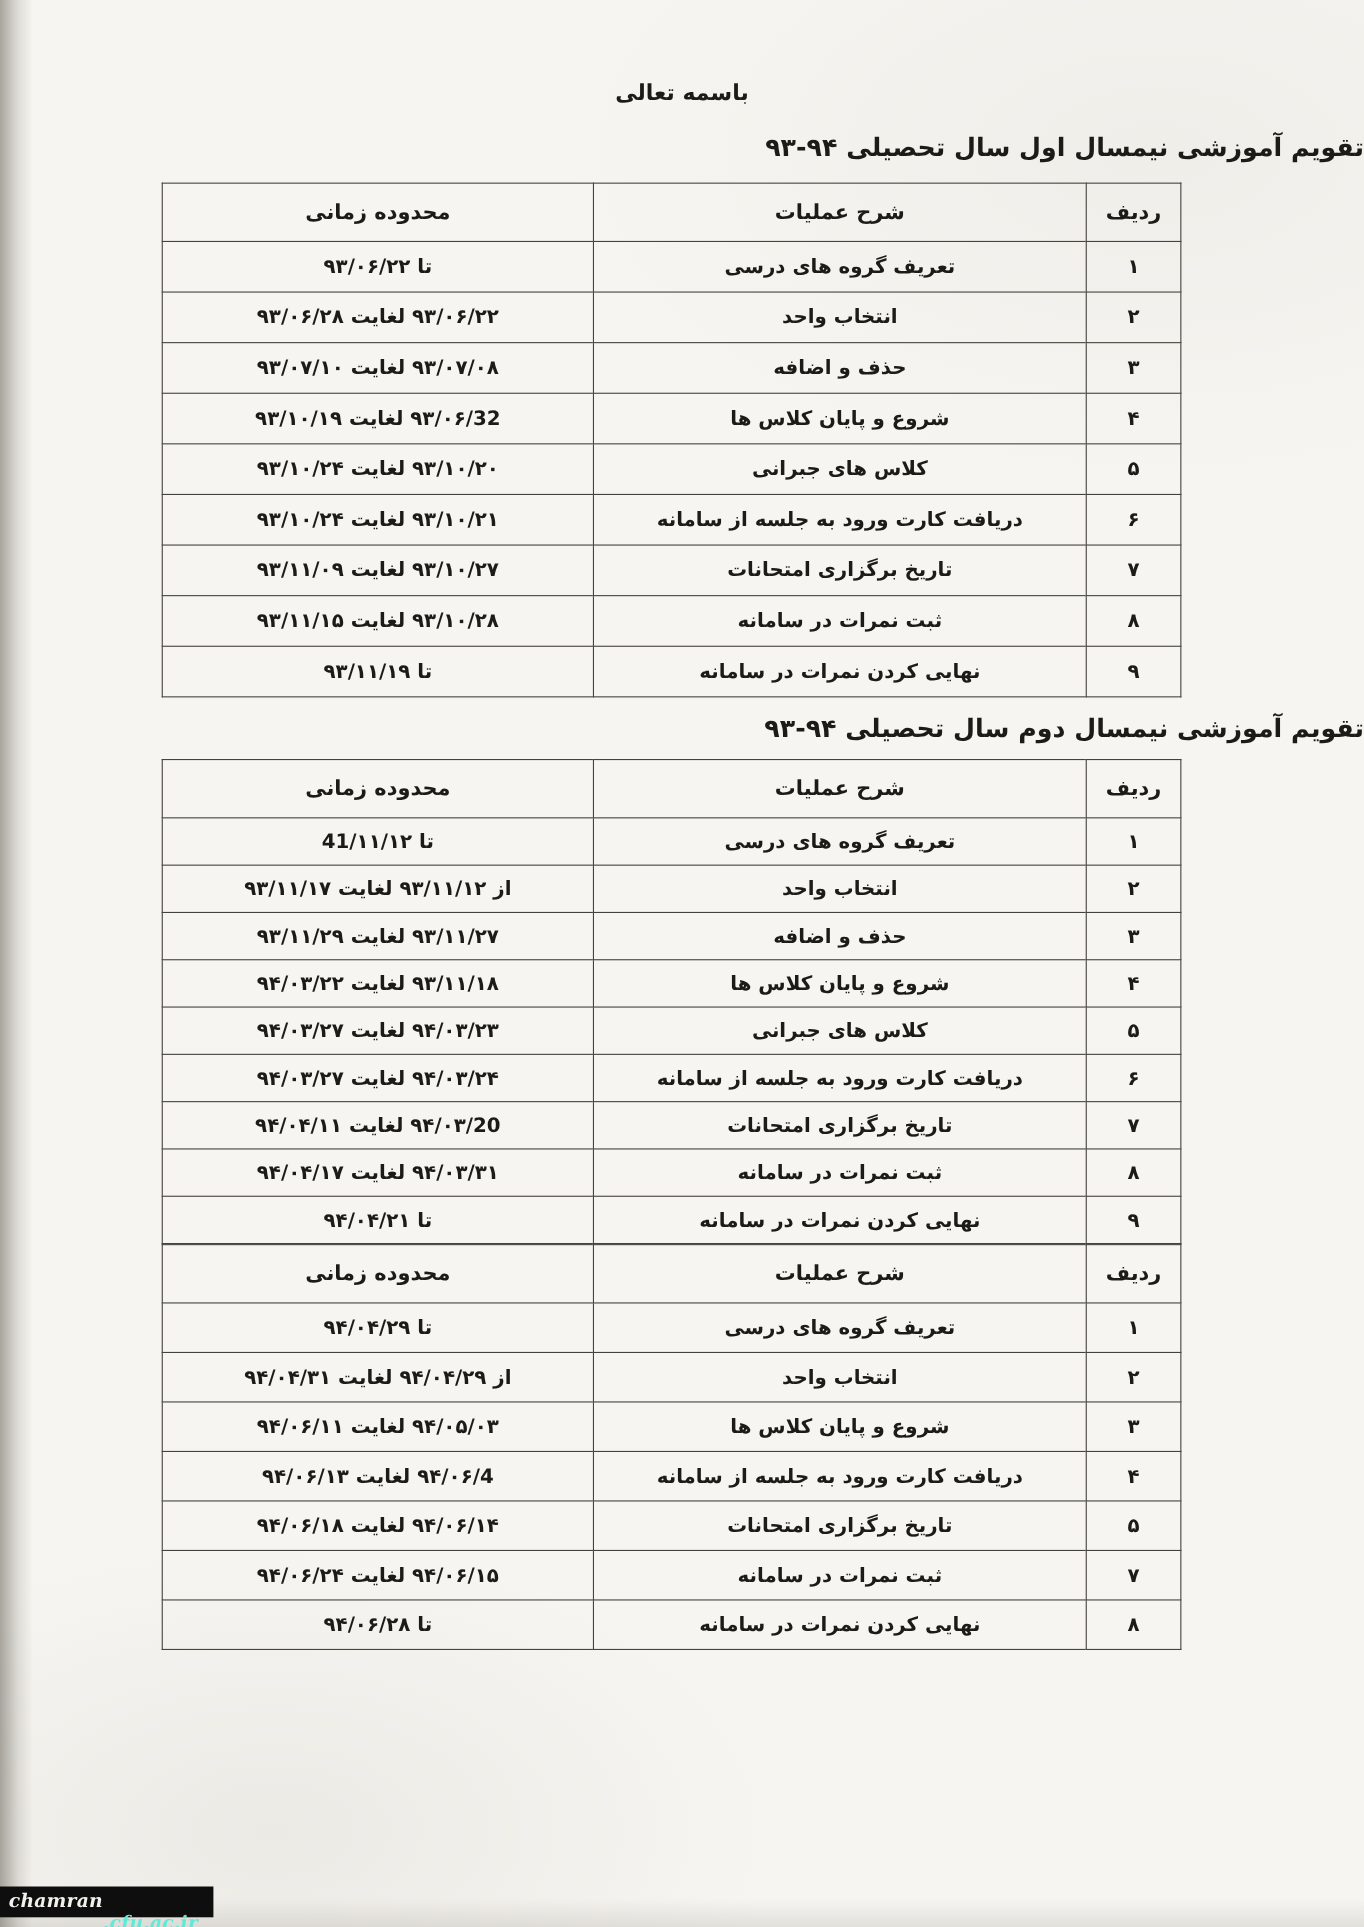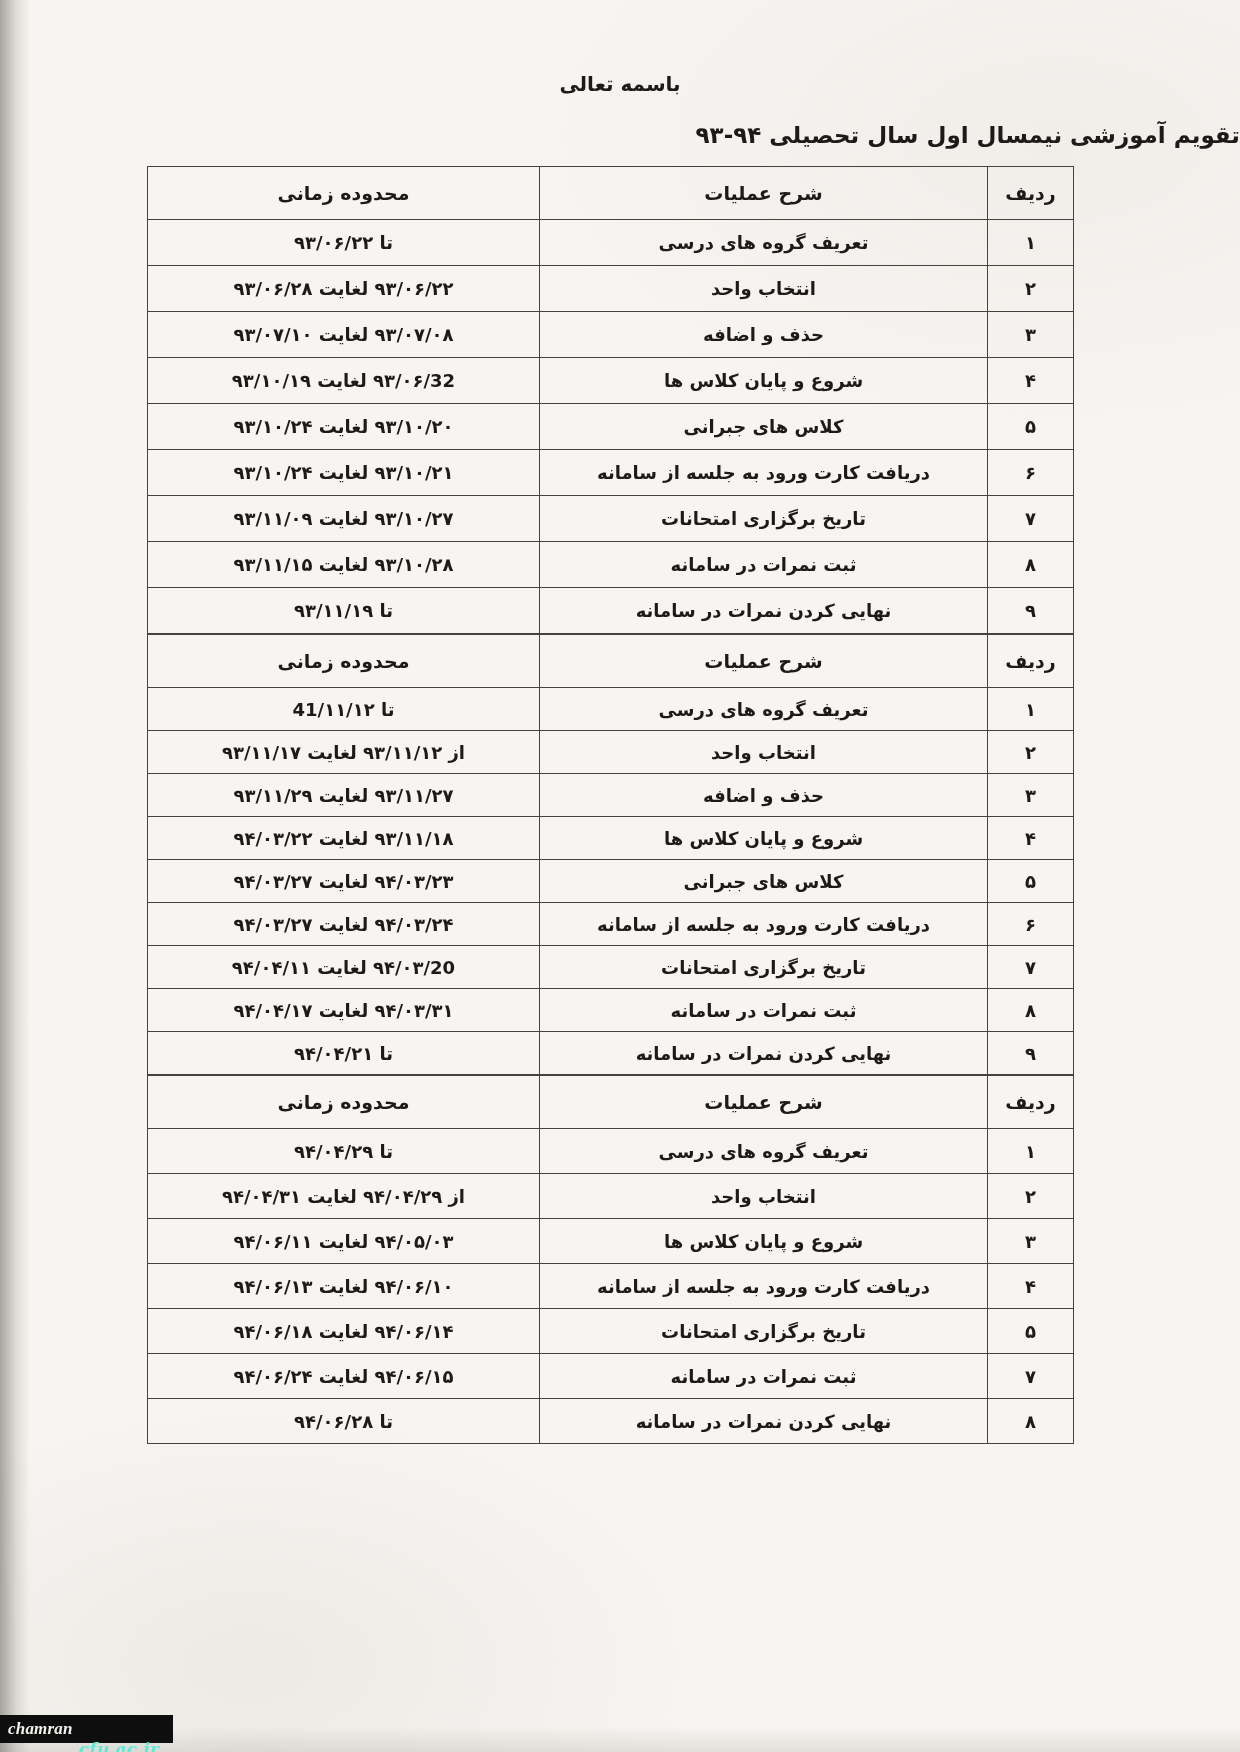--- a/index.html
+++ b/index.html
@@ -52,21 +52,21 @@
   col.c-radif{width:86px;}
   col.c-op{width:448px;}
   col.c-time{width:392px;}
   .watermark{
     position:absolute;left:0;bottom:9px;height:28px;
     background:#0e0e0e;display:flex;align-items:center;
     padding:0 14px 0 8px;
     font-family:"DejaVu Serif", serif;font-style:italic;font-weight:bold;
     font-size:17px;letter-spacing:0.2px;white-space:nowrap;
   }
-  .watermark .wm-name{color:#f3f1ec;font-family:Liberation Serif, serif;}
+  .watermark .wm-name{color:#f3f1ec;}
   .watermark .wm-domain{color:#5eead4;margin-top:40px;}
 </style>
 </head>
 <body>
 
 <div class="scan-edge"></div>
 <div class="scan-bottom"></div>
 
 <div class="content">
 
@@ -130,20 +130,21 @@
           </tr>
           <tr>
             <td>۹</td>
             <td>نهایی کردن نمرات در سامانه</td>
             <td>تا ۹۳/۱۱/۱۹</td>
           </tr>
         </tbody>
     </table>
   </div>
 
+  <h2 class="table-title mid" lang="fa">تقویم آموزشی نیمسال دوم سال تحصیلی ۹۴-۹۳</h2>
   <div class="cal-wrap">
     <table class="cal t2" lang="fa">
       <colgroup>
           <col class="c-radif">
           <col class="c-op">
           <col class="c-time">
         </colgroup>
       <thead>
         <tr>
           <th>ردیف</th>
@@ -227,21 +228,21 @@
             <td>از ۹۴/۰۴/۲۹ لغایت ۹۴/۰۴/۳۱</td>
           </tr>
           <tr>
             <td>۳</td>
             <td>شروع و پایان کلاس ها</td>
             <td>۹۴/۰۵/۰۳ لغایت ۹۴/۰۶/۱۱</td>
           </tr>
           <tr>
             <td>۴</td>
             <td>دریافت کارت ورود به جلسه از سامانه</td>
-            <td>۹۴/۰۶/۱۰ لغایت ۹۴/۰۶/۱۳</td>
+            <td>۹۴/۰۶/4 لغایت ۹۴/۰۶/۱۳</td>
           </tr>
           <tr>
             <td>۵</td>
             <td>تاریخ برگزاری امتحانات</td>
             <td>۹۴/۰۶/۱۴ لغایت ۹۴/۰۶/۱۸</td>
           </tr>
           <tr>
             <td>۷</td>
             <td>ثبت نمرات در سامانه</td>
             <td>۹۴/۰۶/۱۵ لغایت ۹۴/۰۶/۲۴</td>

